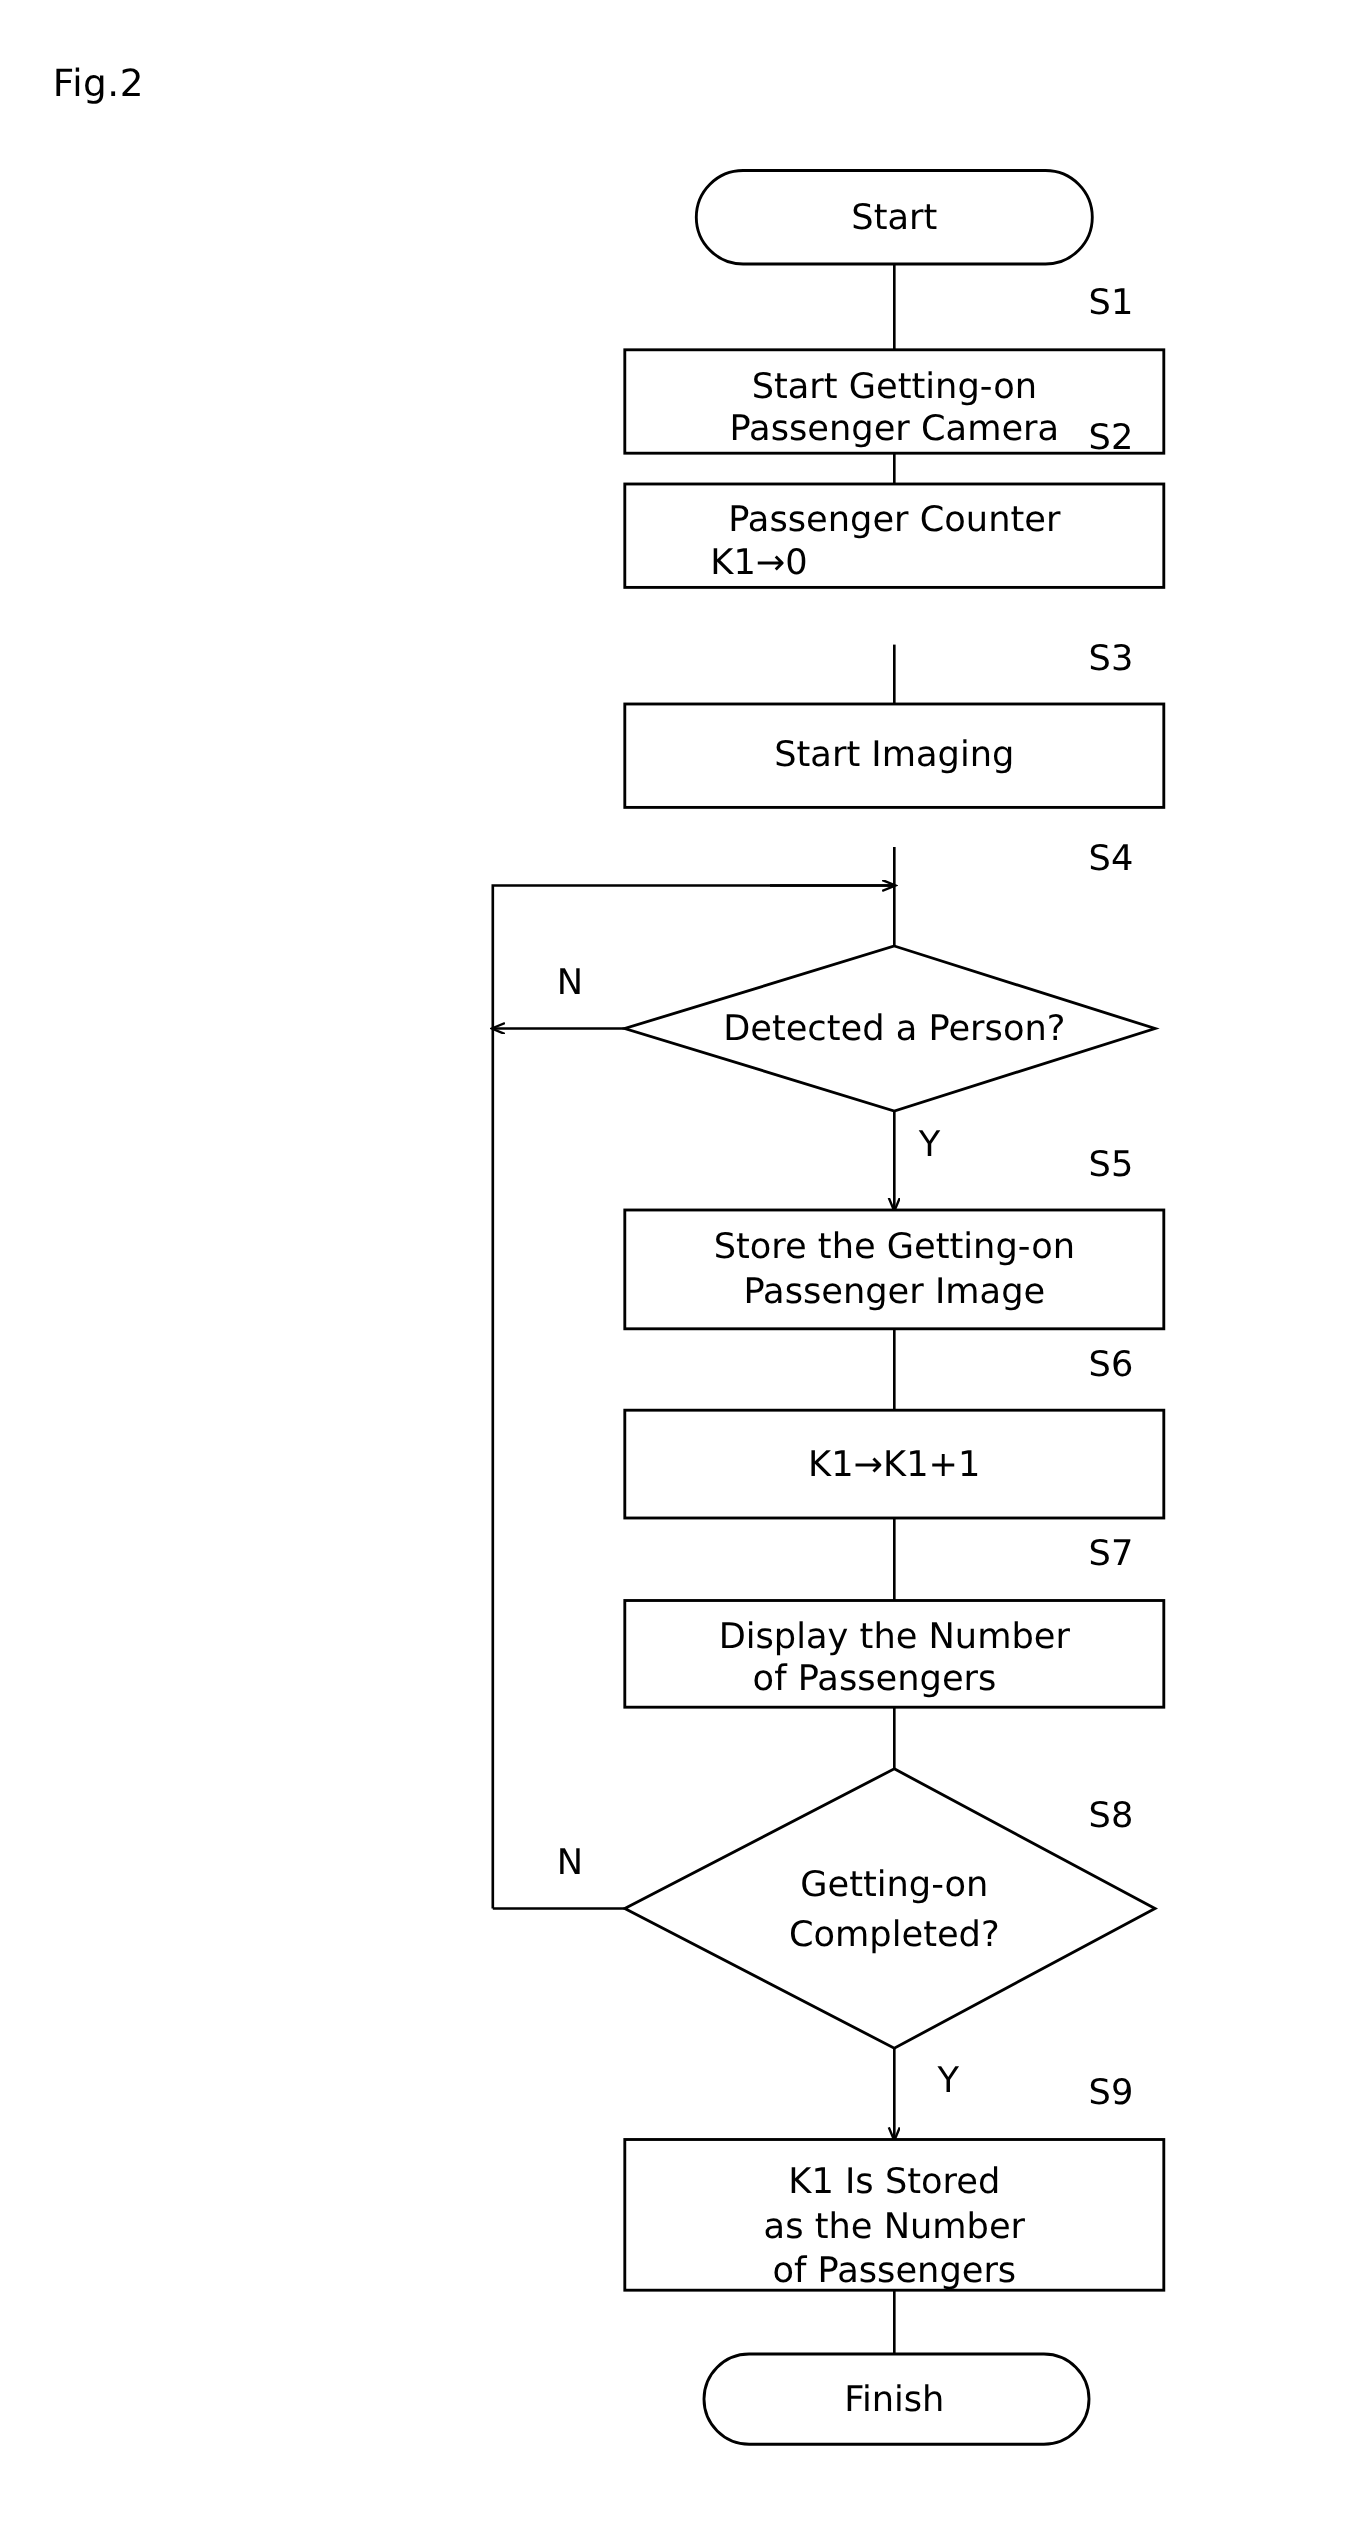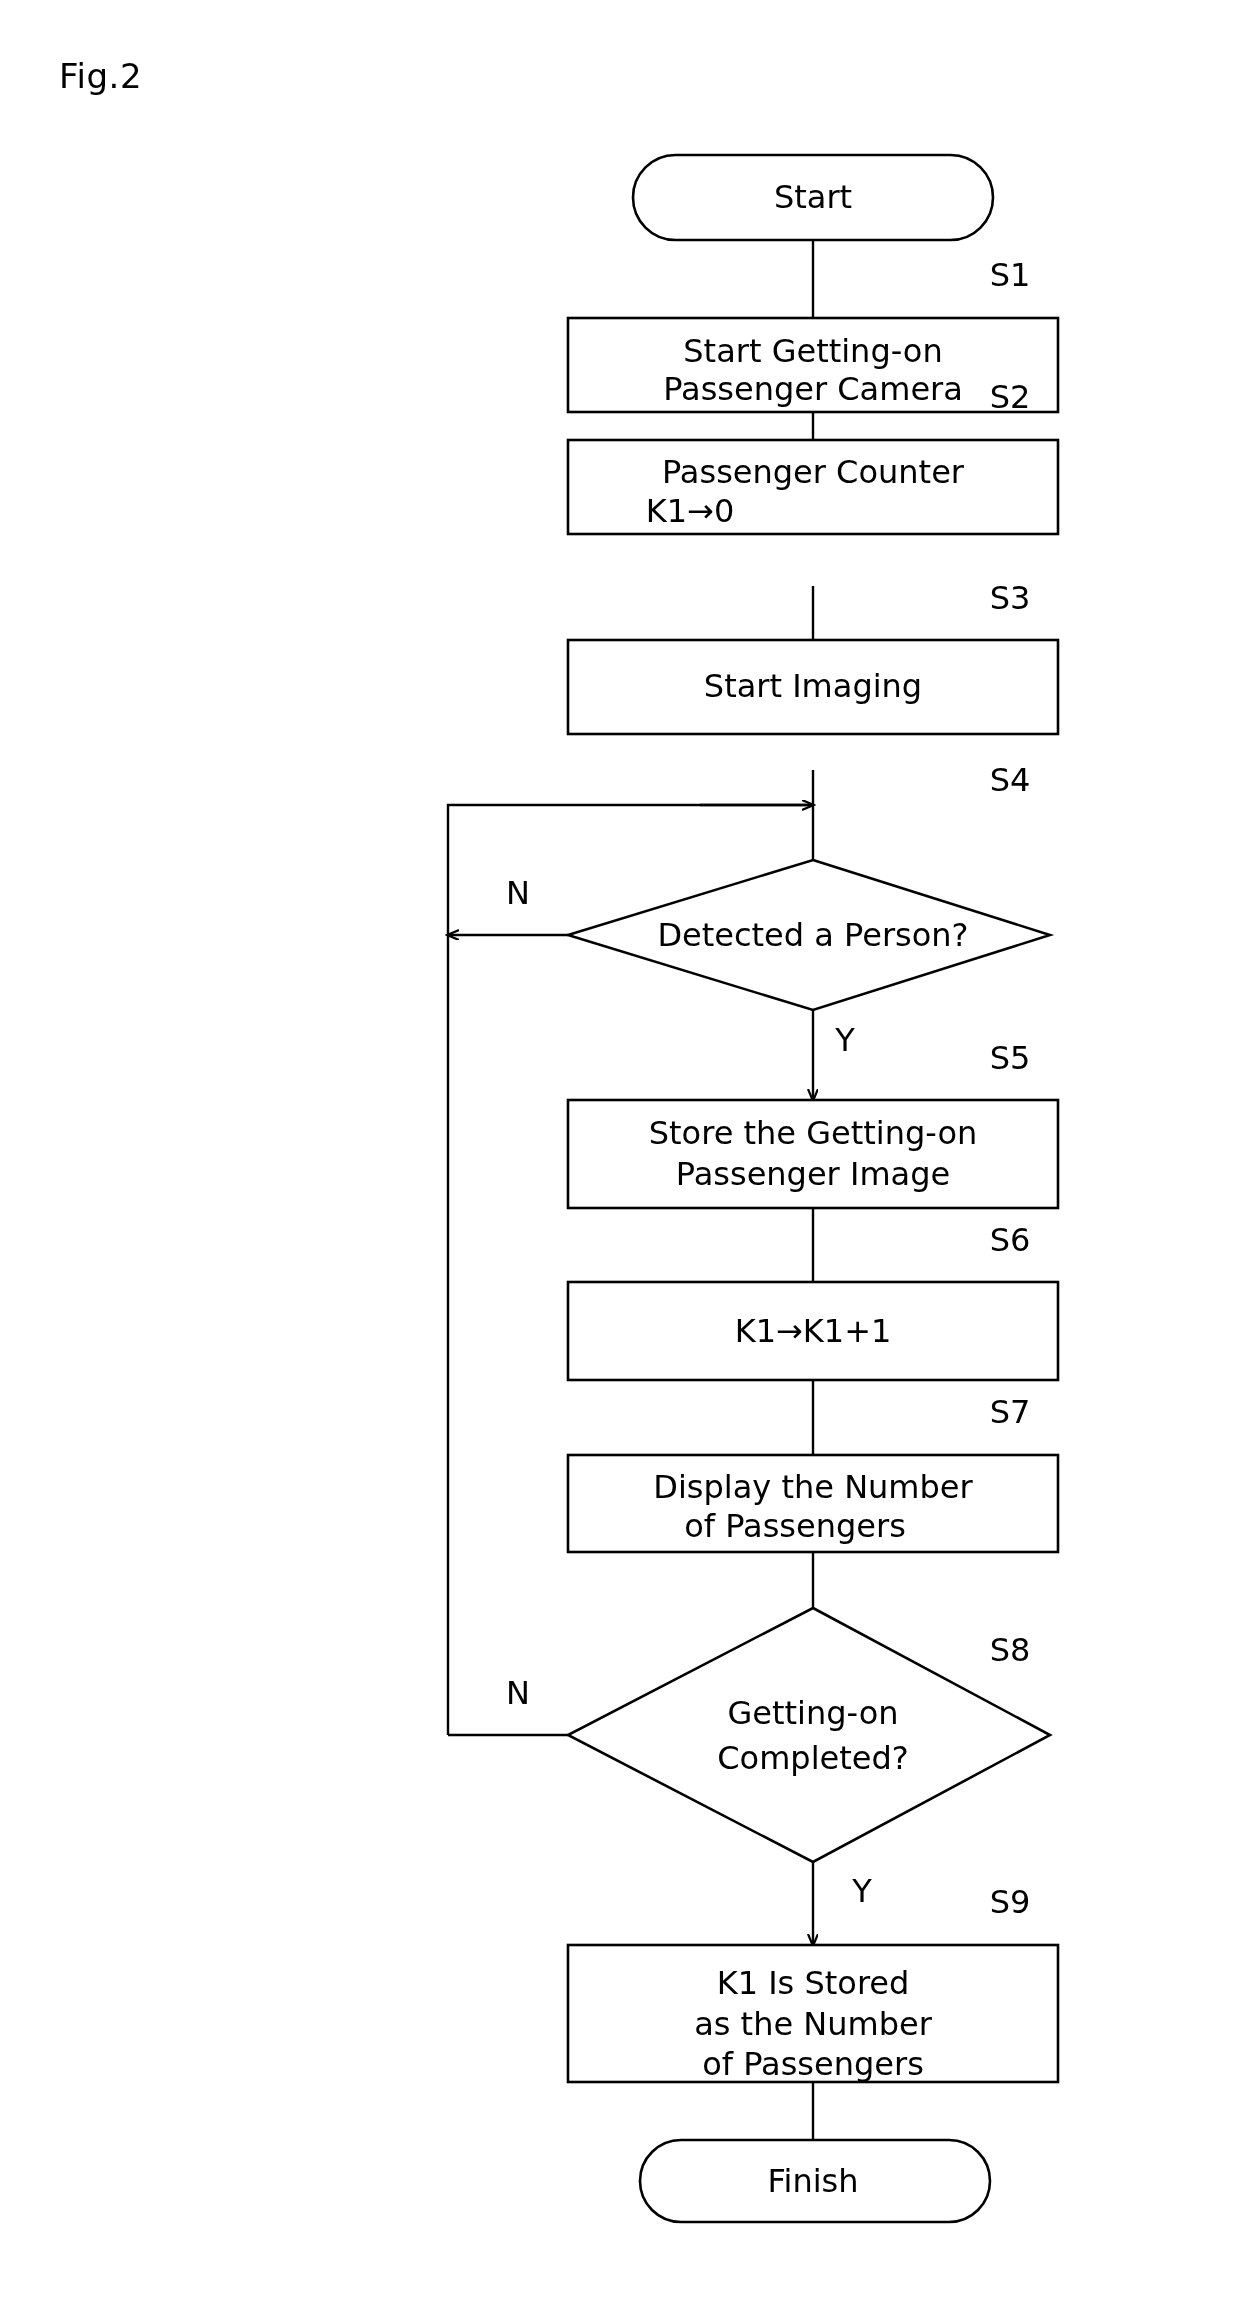--- a/index.html
+++ b/index.html
@@ -9,21 +9,21 @@
   }
   body {
     width: 1240px;
     height: 2309px;
     position: relative;
     font-family: "DejaVu Sans", sans-serif;
     overflow: hidden;
   }
   #fig-label {
     position: absolute;
-    left: 59px;
+    left: 48px;
     top: 56px;
     font-size: 34px;
     color: #000;
     letter-spacing: 0.5px;
     font-family: "DejaVu Sans", sans-serif;
   }
   #flow-svg {
     position: absolute;
     left: 0;
     top: 0;

